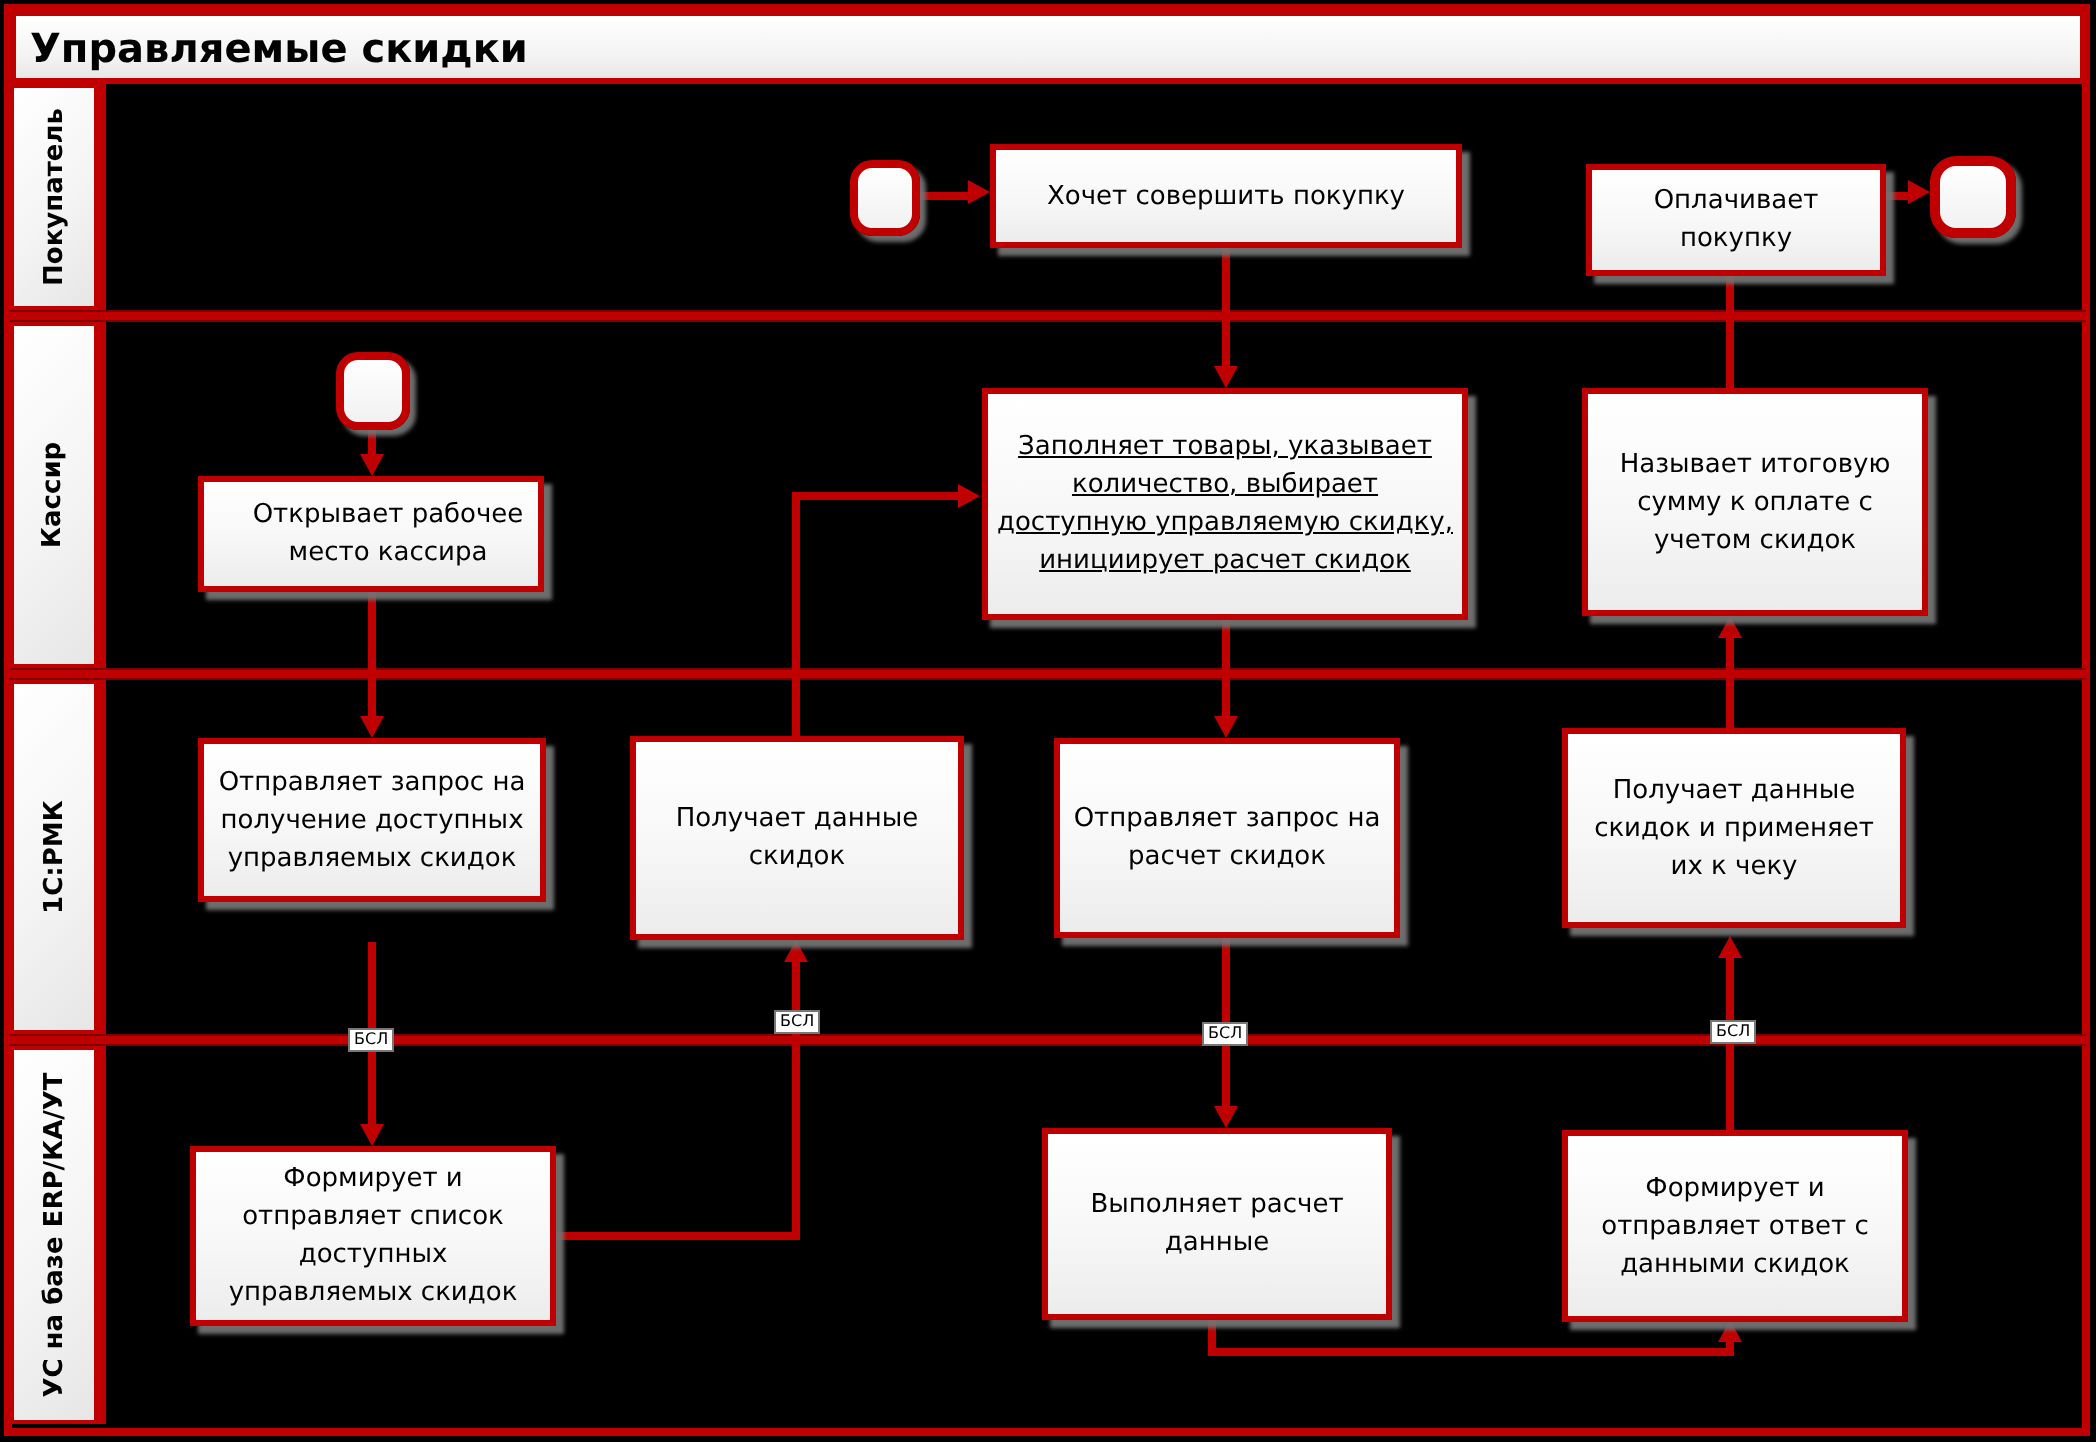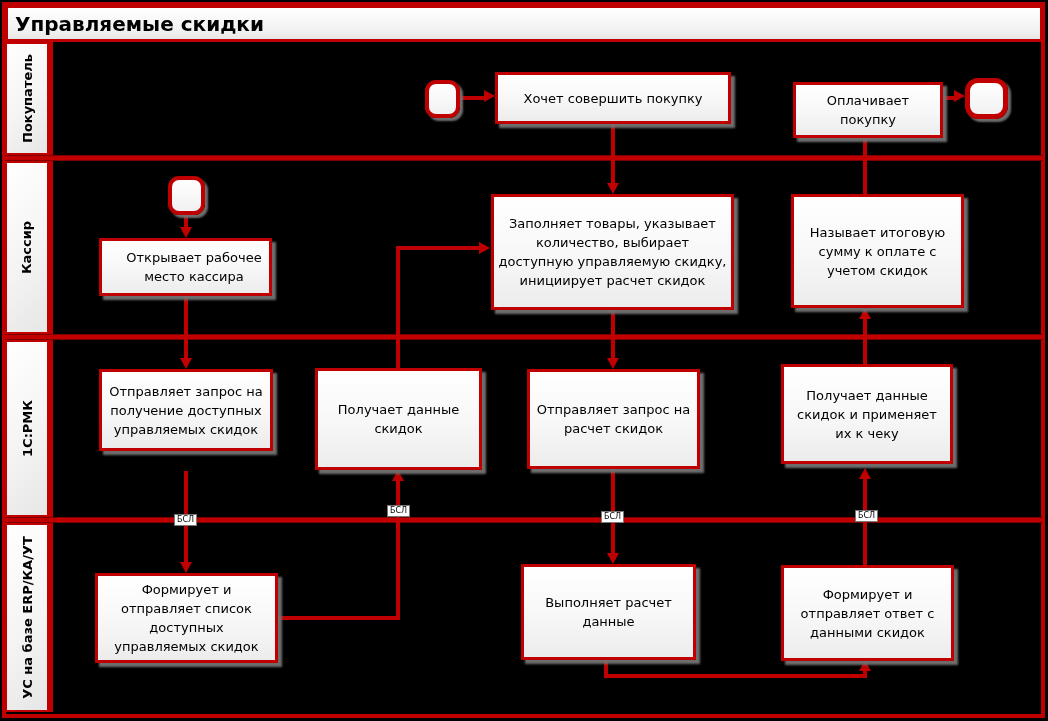--- a/index.html
+++ b/index.html
@@ -115,21 +115,21 @@
 <div class="badge" style="left:601px;top:511px;">БСЛ</div>
 <div class="badge" style="left:855px;top:510px;">БСЛ</div>
 
 <div class="term" style="left:425px;top:80px;width:35px;height:38px;"></div>
 <div class="term end" style="left:965px;top:78px;width:43px;height:41px;"></div>
 <div class="term" style="left:168px;top:176px;width:37px;height:39px;"></div>
 
 <div class="box" style="left:495px;top:72px;width:236px;height:52px;">Хочет совершить покупку</div>
 <div class="box" style="left:793px;top:70px;width:150px;height:56px;margin-top:12px;">Оплачивает покупку</div>
 <div class="box" style="left:99px;top:238px;width:173px;height:58px;padding-left:21px;">Открывает рабочее место кассира</div>
-<div class="box" style="left:491px;top:194px;width:243px;height:116px;">Заполняет товары, указывает количество, выбирает доступную управляемую скидку, инициирует расчет скидок</div>
+<div class="box" style="left:491px;top:194px;width:243px;height:116px;text-decoration:underline;">Заполняет товары, указывает количество, выбирает доступную управляемую скидку, инициирует расчет скидок</div>
 <div class="box" style="left:781px;top:194px;width:173px;height:114px;margin-left:10px;">Называет итоговую сумму к оплате с учетом скидок</div>
 <div class="box" style="left:99px;top:369px;width:174px;height:82px;">Отправляет запрос на получение доступных управляемых скидок</div>
 <div class="box" style="left:315px;top:368px;width:167px;height:102px;">Получает данные скидок</div>
 <div class="box" style="left:527px;top:369px;width:173px;height:100px;">Отправляет запрос на расчет скидок</div>
 <div class="box" style="left:781px;top:364px;width:172px;height:100px;">Получает данные скидок и применяет их к чеку</div>
 <div class="box" style="left:95px;top:573px;width:183px;height:90px;">Формирует и отправляет список доступных управляемых скидок</div>
 <div class="box" style="left:521px;top:564px;width:175px;height:96px;">Выполняет расчет данные</div>
 <div class="box" style="left:781px;top:565px;width:173px;height:96px;">Формирует и отправляет ответ с данными скидок</div>
 
 </body></html>

